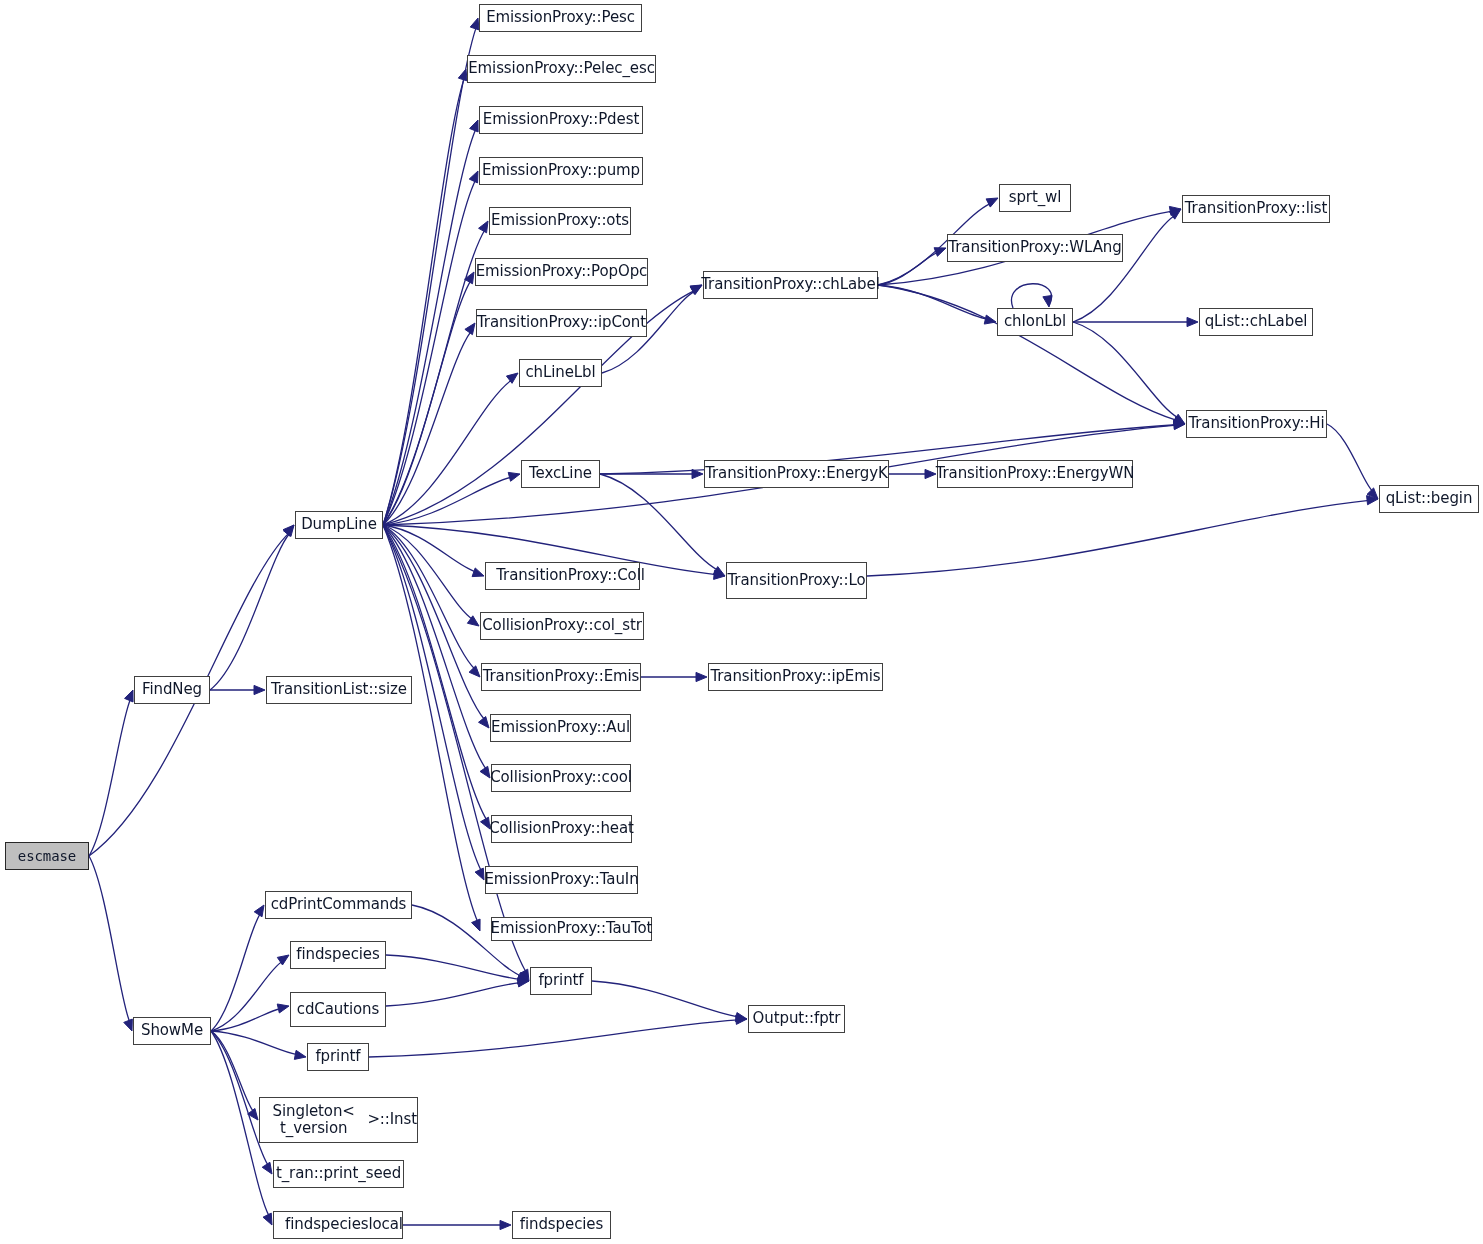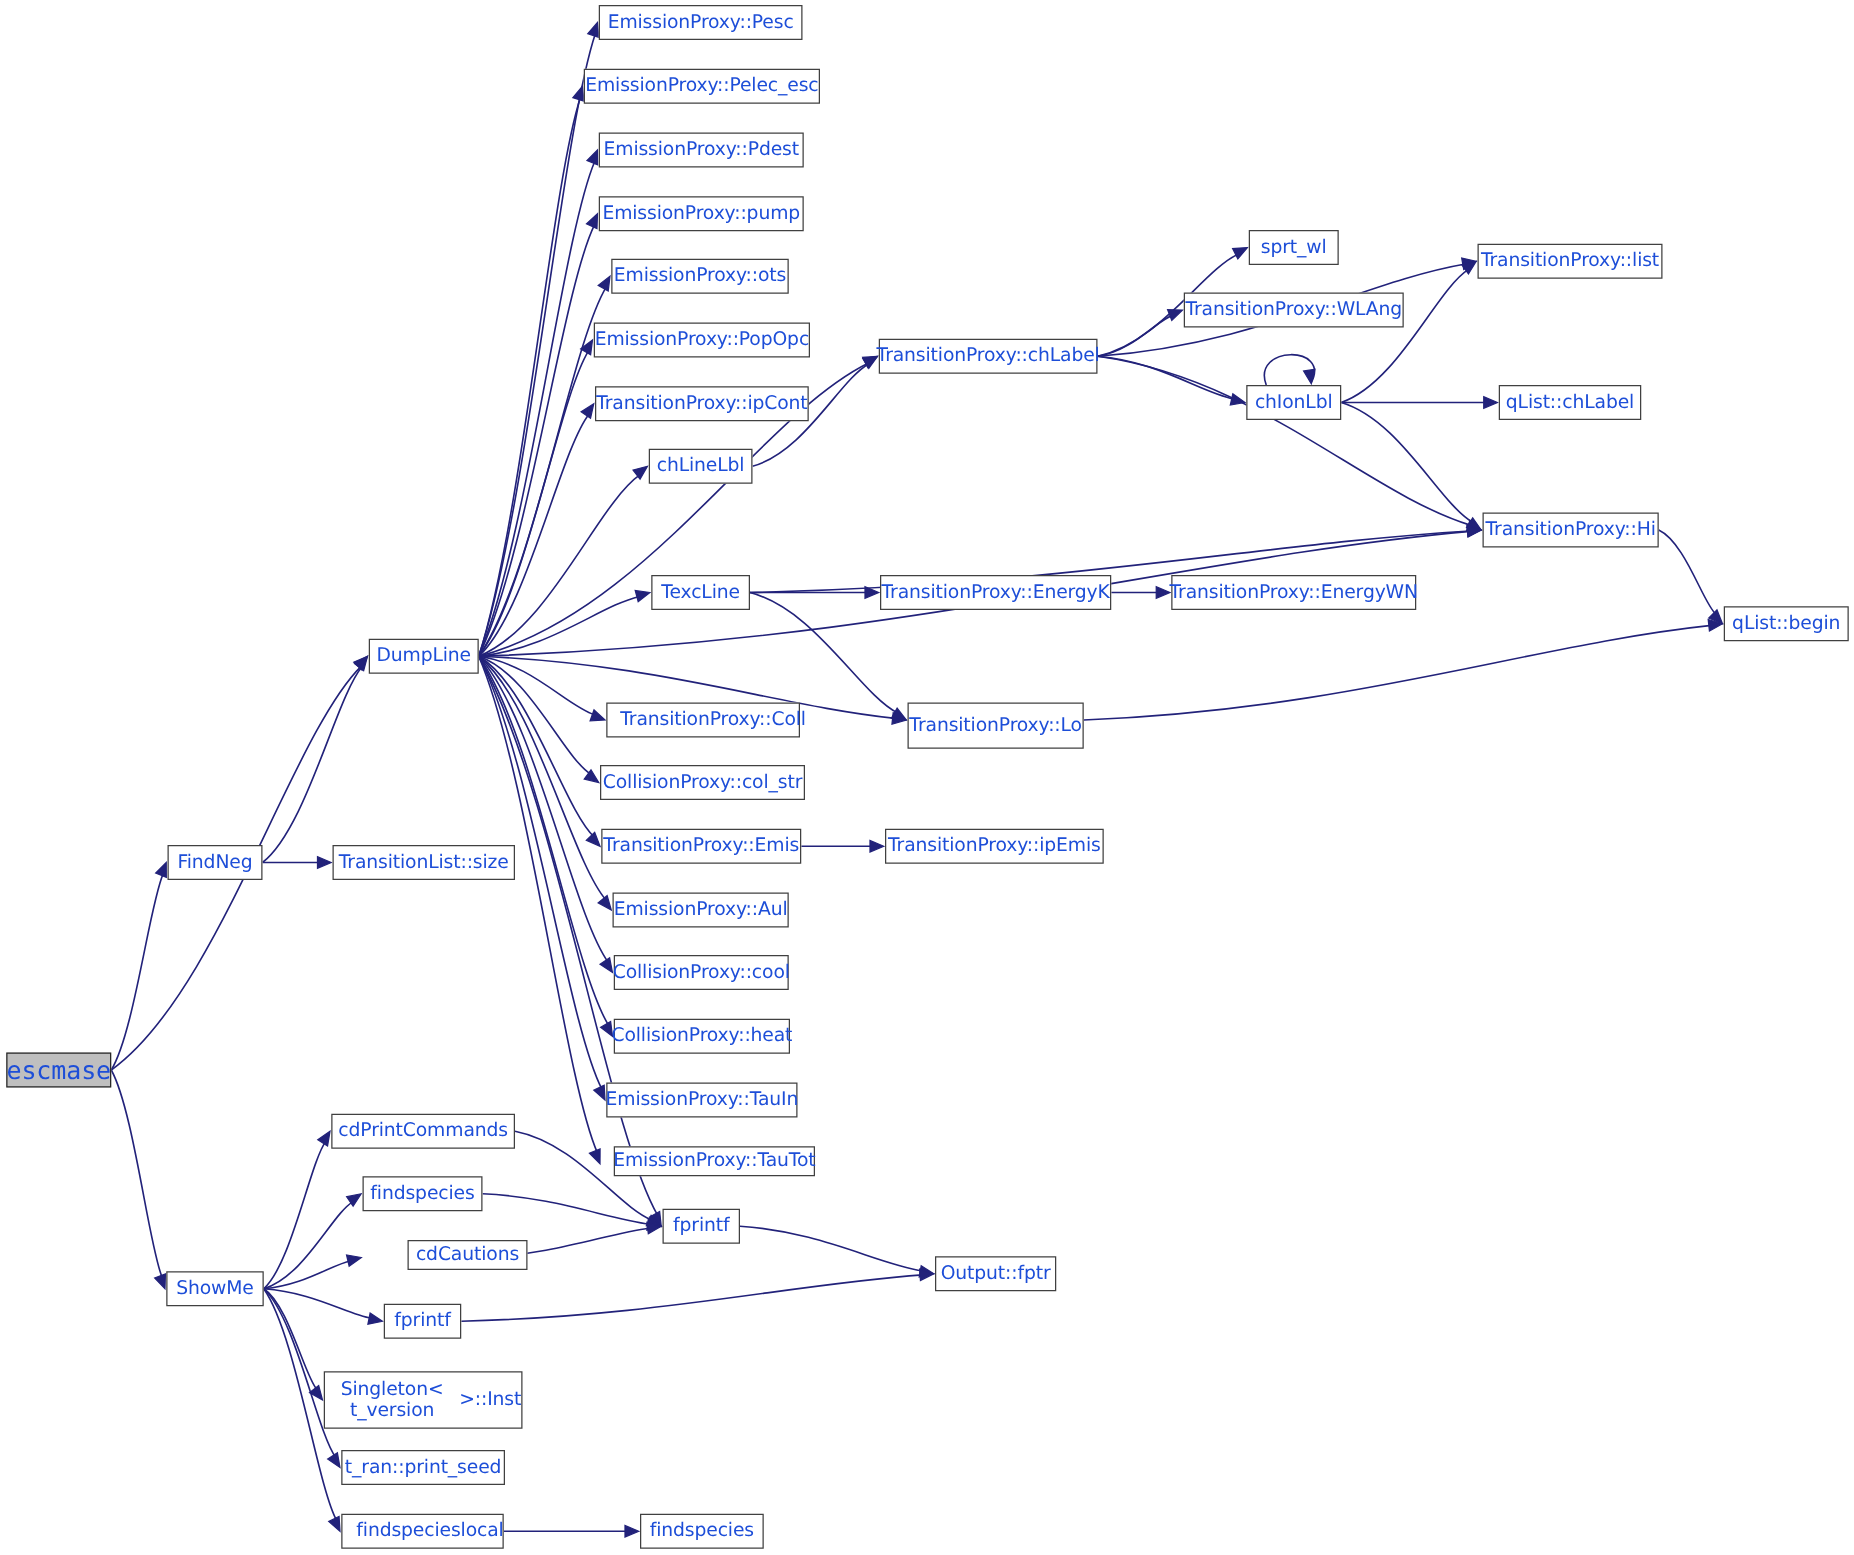--- a/index.html
+++ b/index.html
@@ -20,35 +20,35 @@
     top: 0;
     width: 1483px;
     height: 1244px;
     overflow: visible;
   }
   .node {
     position: absolute;
     box-sizing: border-box;
     border: 1px solid #404040;
     background: #ffffff;
-    color: #1d4ed8;
+    color: #0f172a;
     font-size: 15px;
     line-height: 1.05;
     display: flex;
     align-items: center;
     justify-content: center;
     text-align: center;
     white-space: pre;
     letter-spacing: -0.1px;
   }
   .node.highlight {
     background: #bfbfbf;
     border: 1px solid #282828;
     font-family: "DejaVu Sans Mono", "Liberation Mono", monospace;
-    font-size: 20px;
+    font-size: 14px;
   }
   .node.twoline {
     line-height: 1.15;
     white-space: normal;
   }
 </style>
 </head>
 <body>
 
 <div id="canvas">
@@ -308,21 +308,21 @@
       <div class="node" style="left: 1182px; top: 195px; width: 148px; height: 28px;">TransitionProxy::list</div>
       <div class="node" style="left: 1199px; top: 308px; width: 114px; height: 28px;">qList::chLabel</div>
       <div class="node" style="left: 1186px; top: 410px; width: 141px; height: 28px;">TransitionProxy::Hi</div>
       <div class="node" style="left: 1379px; top: 485px; width: 100px; height: 28px;">qList::begin</div>
       <div class="node" style="left: 704px; top: 460px; width: 185px; height: 28px;">TransitionProxy::EnergyK</div>
       <div class="node" style="left: 937px; top: 460px; width: 196px; height: 28px;">TransitionProxy::EnergyWN</div>
       <div class="node" style="left: 726px; top: 562px; width: 141px; height: 37px;">TransitionProxy::Lo</div>
       <div class="node" style="left: 708px; top: 663px; width: 175px; height: 28px;">TransitionProxy::ipEmis</div>
       <div class="node" style="left: 265px; top: 891px; width: 147px; height: 28px;">cdPrintCommands</div>
       <div class="node" style="left: 290px; top: 941px; width: 96px; height: 28px;">findspecies</div>
-      <div class="node" style="left: 290px; top: 992px; width: 96px; height: 24px; margin-left: 36px;">cdCautions</div>
+      <div class="node" style="left: 290px; top: 992px; width: 96px; height: 35px;">cdCautions</div>
       <div class="node" style="left: 530px; top: 967px; width: 62px; height: 28px;">fprintf</div>
       <div class="node" style="left: 307px; top: 1043px; width: 62px; height: 28px;">fprintf</div>
       <div class="node" style="left: 748px; top: 1005px; width: 97px; height: 28px;">Output::fptr</div>
       <div class="node twoline" style="left: 259px; top: 1097px; width: 159px; height: 46px;">
         <div>Singleton&lt; t_version</div>
         <div>&gt;::Inst</div>
       </div>
       <div class="node" style="left: 273px; top: 1160px; width: 131px; height: 28px;">t_ran::print_seed</div>
       <div class="node" style="left: 273px; top: 1211px; width: 130px; height: 28px; padding-left: 12px;">findspecieslocal</div>
       <div class="node" style="left: 512px; top: 1211px; width: 99px; height: 28px;">findspecies</div>

